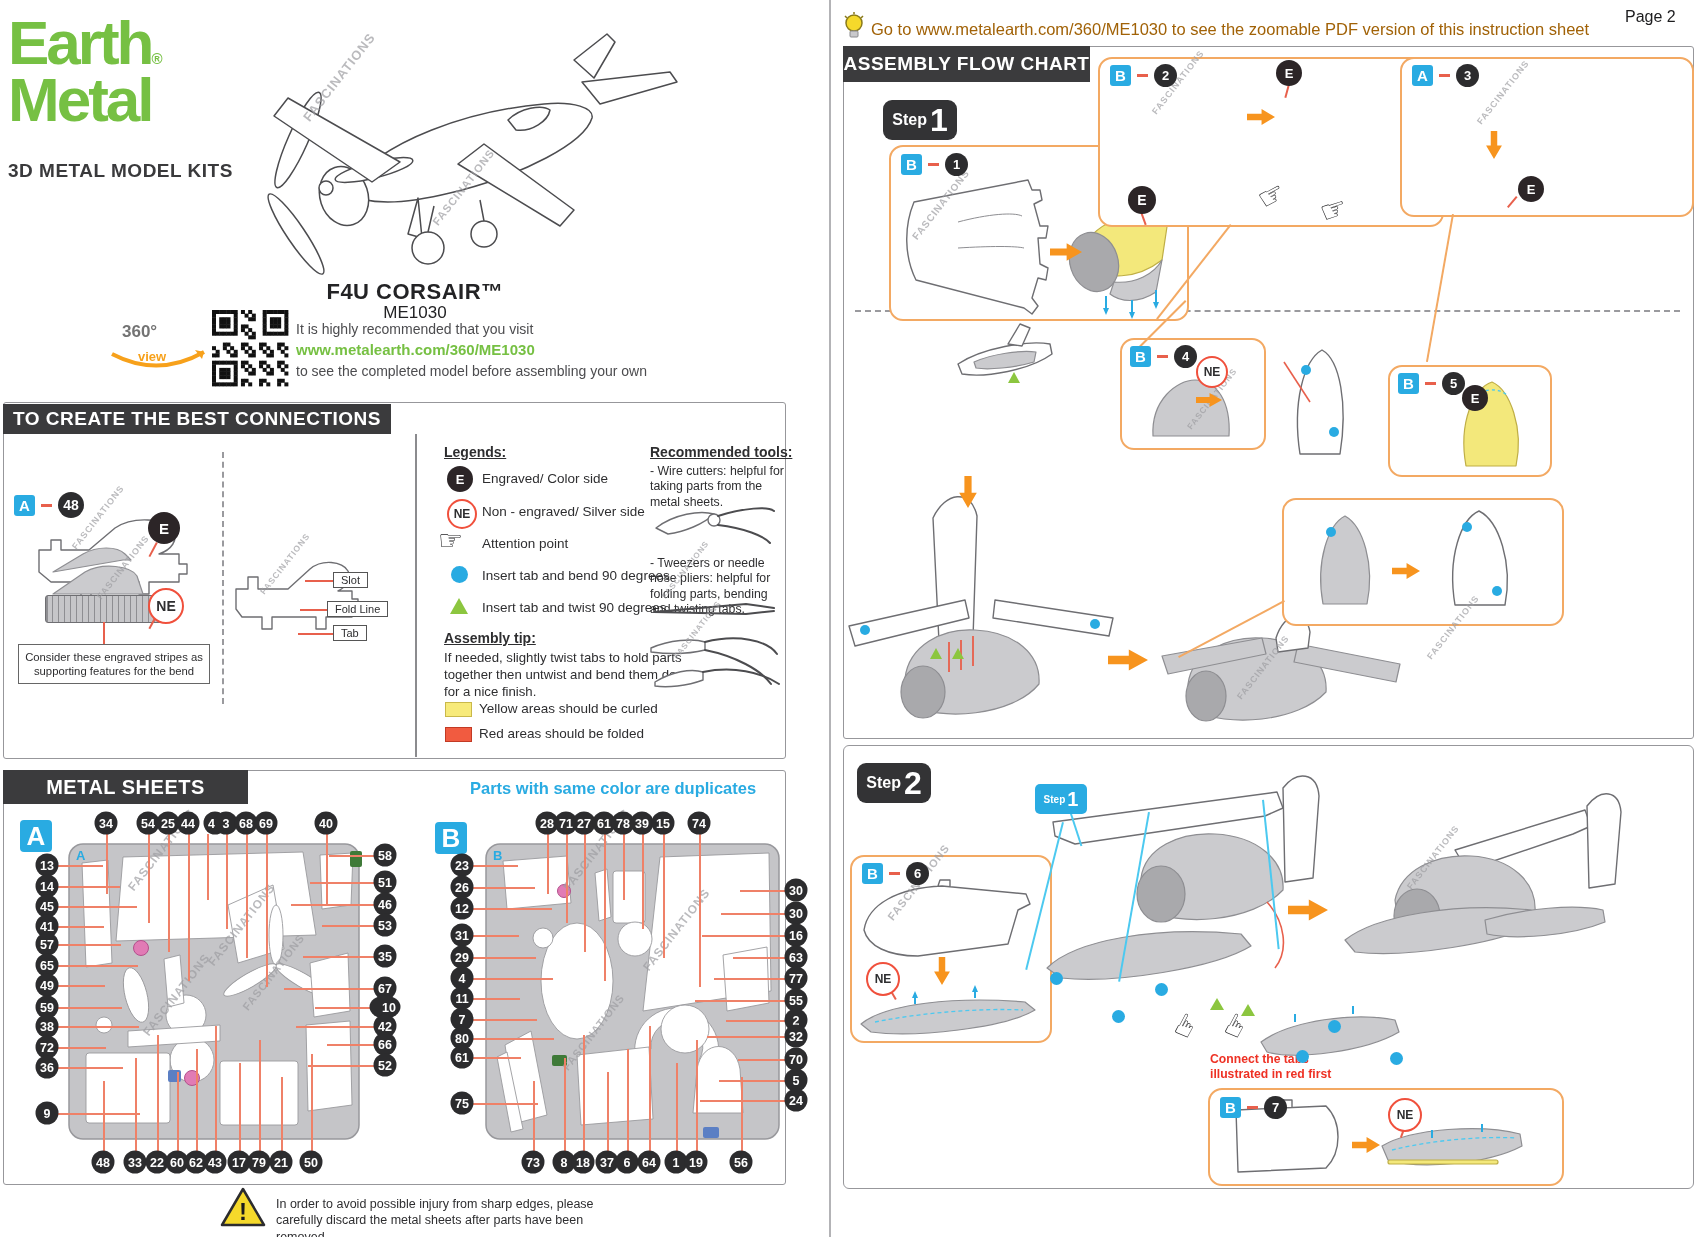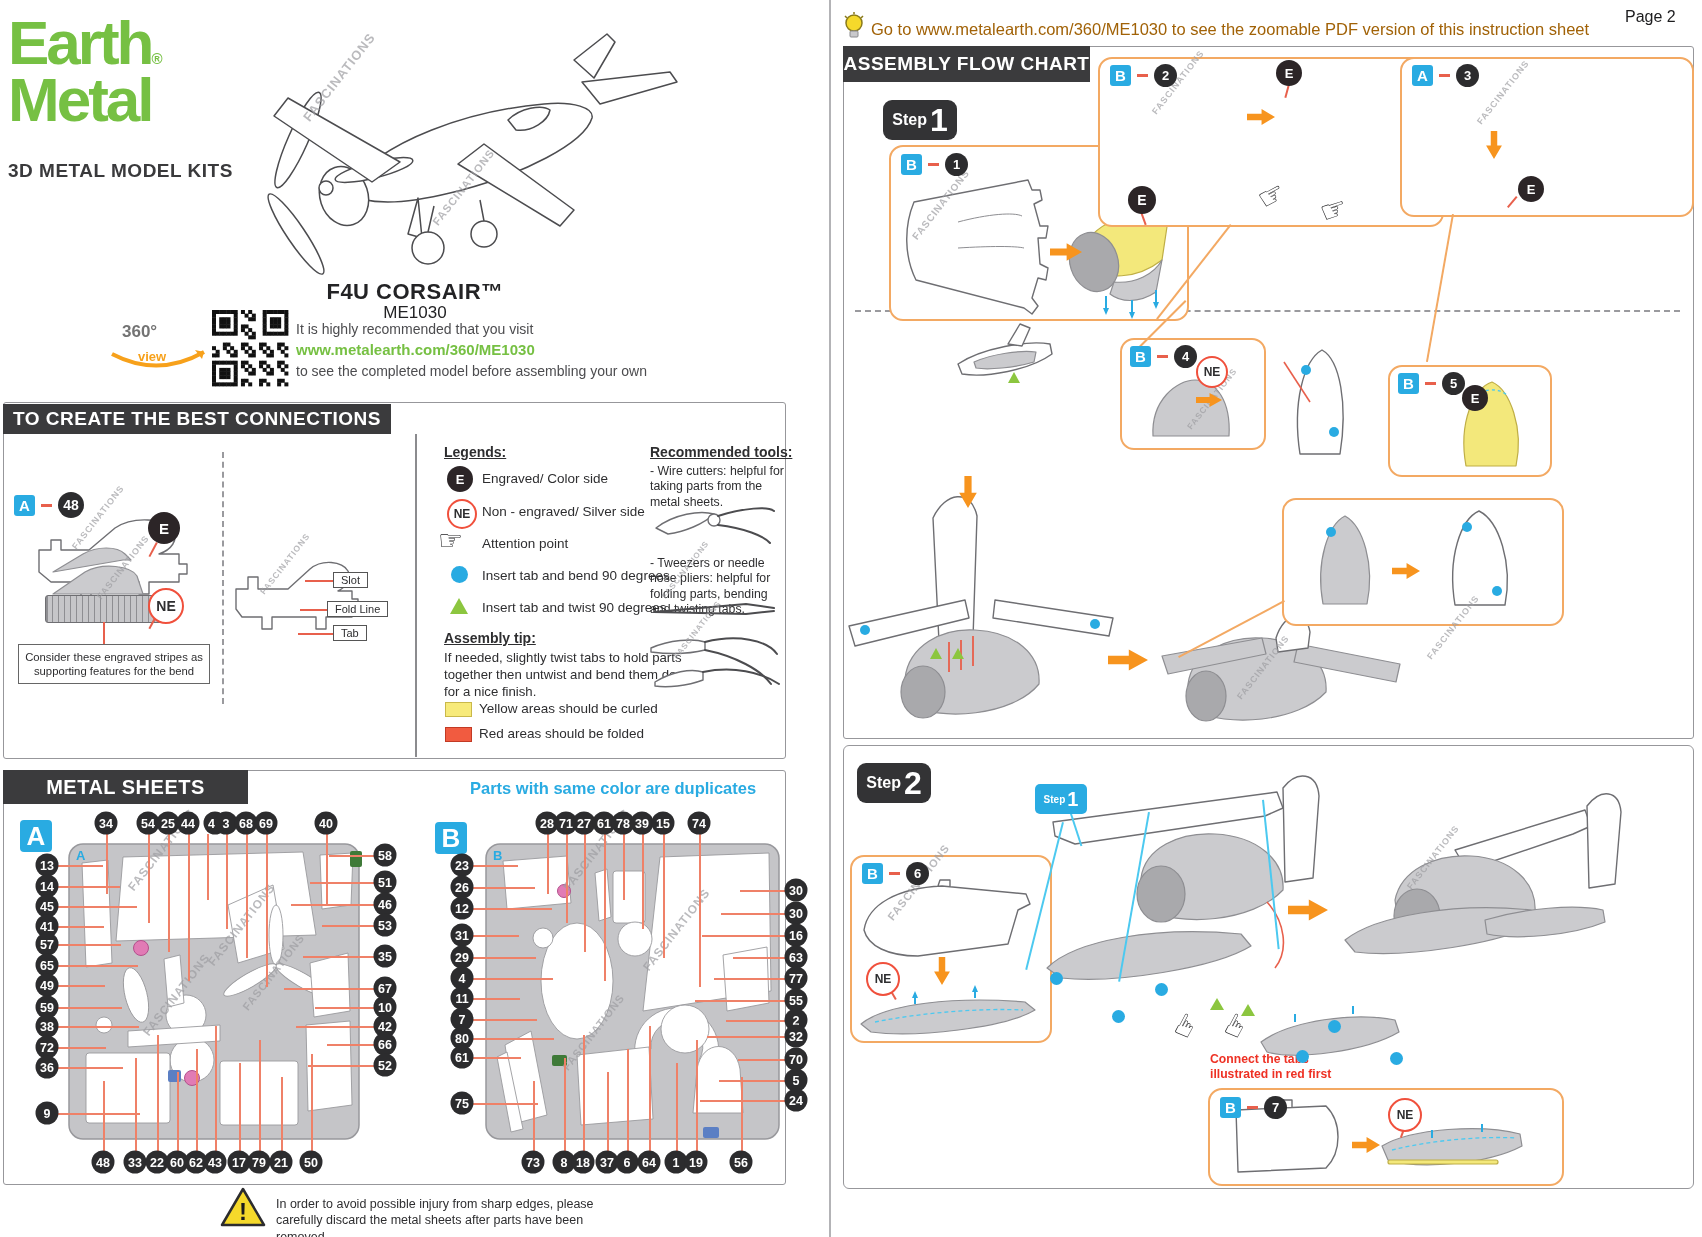--- a/index.html
+++ b/index.html
@@ -743,21 +743,21 @@
 <div class="co" style="left: 385px; top: 882px;">51</div>
 <div class="cl" style="left: 291px; top: 904px; width: 83px; height: 1.5px;"></div>
 <div class="co" style="left: 385px; top: 904px;">46</div>
 <div class="cl" style="left: 322px; top: 925px; width: 52px; height: 1.5px;"></div>
 <div class="co" style="left: 385px; top: 925px;">53</div>
 <div class="cl" style="left: 303px; top: 956px; width: 71px; height: 1.5px;"></div>
 <div class="co" style="left: 385px; top: 956px;">35</div>
 <div class="cl" style="left: 284px; top: 988px; width: 90px; height: 1.5px;"></div>
 <div class="co" style="left: 385px; top: 988px;">67</div>
 <div class="cl" style="left: 315px; top: 1007px; width: 59px; height: 1.5px;"></div>
-<div class="co" style="left: 385px; top: 1007px;">10</div>
+<div class="co" style="left: 385px; top: 1007px; padding-left: 8px;">10</div>
 <div class="cl" style="left: 296px; top: 1026px; width: 78px; height: 1.5px;"></div>
 <div class="co" style="left: 385px; top: 1026px;">42</div>
 <div class="cl" style="left: 327px; top: 1044px; width: 47px; height: 1.5px;"></div>
 <div class="co" style="left: 385px; top: 1044px;">66</div>
 <div class="cl" style="left: 308px; top: 1065px; width: 66px; height: 1.5px;"></div>
 <div class="co" style="left: 385px; top: 1065px;">52</div>
 <div class="cl" style="left: 547px; top: 834px; width: 1.5px; height: 60px;"></div>
 <div class="co" style="left: 547px; top: 823px;">28</div>
 <div class="cl" style="left: 566px; top: 834px; width: 1.5px; height: 89px;"></div>
 <div class="co" style="left: 566px; top: 823px;">71</div>

